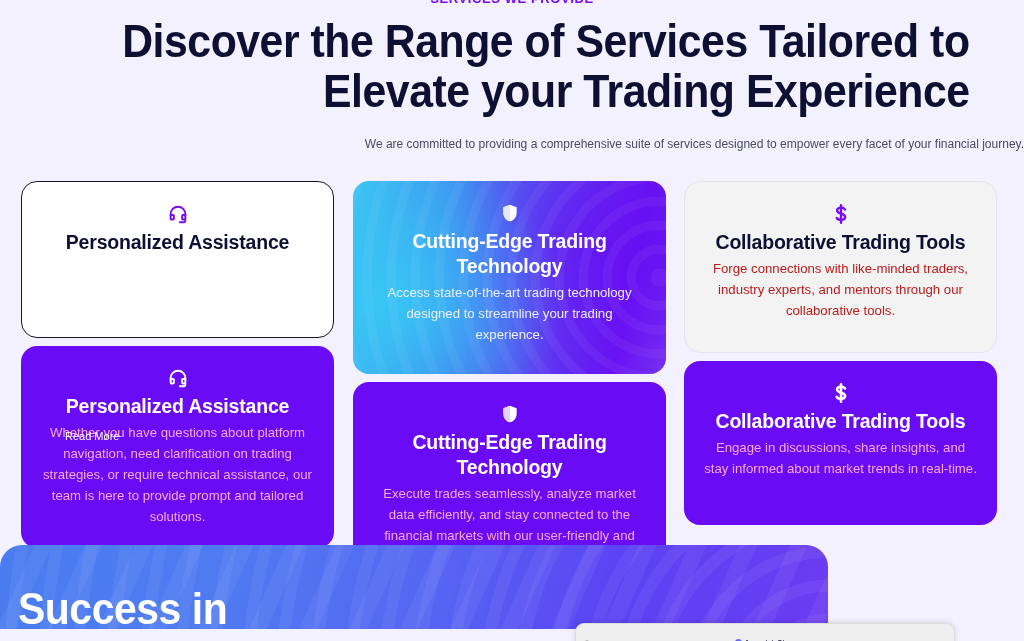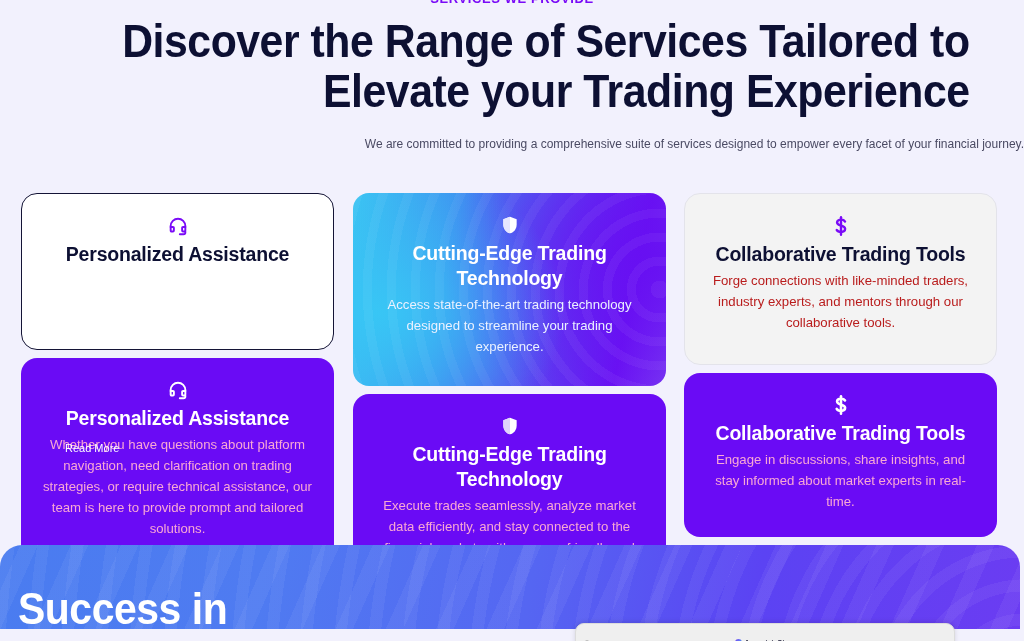--- a/index.html
+++ b/index.html
@@ -57,21 +57,21 @@
   .subhead {
     margin-top: 19px;
     font-size: 12px;
     color: #4a4a63;
     line-height: 18px;
   }
 
   
   .grid {
     position: absolute;
-    top: 193px;
+    top: 181px;
     left: 0;
     width: 892px;
     height: 400px;
   }
 
   .col {
     position: absolute;
     width: 313px;
   }
   .col-1 { left: 21px; }
@@ -175,21 +175,21 @@
     line-height: 18px;
     white-space: nowrap;
     cursor: pointer;
   }
 
   
   .banner {
     position: absolute;
     left: 0;
     top: 545px;
-    width: 1020px;
+    width: 828px;
     height: 84px;
     border-radius: 22px 22px 0 0;
     overflow: hidden;
     background:
       linear-gradient(100deg, #4a7cf0 0%, #4f7bf1 26%, #5566f2 52%, #5b43f3 74%, #6b3cf2 100%);
   }
   .banner-waves {
     position: absolute;
     inset: -60%;
     background:
@@ -344,21 +344,21 @@
     </div>
 
     <div class="card card--purple c3b">
       <span class="card-icon">
         <svg width="22" height="24" viewBox="0 0 24 24" fill="none" stroke="#ffffff" stroke-width="2.8" stroke-linecap="round" stroke-linejoin="round">
           <path d="M12 2.5v19"></path>
           <path d="M16.4 7.1c-.8-1.3-2.4-2-4.4-2-2.4 0-4.3 1.2-4.3 3.2 0 4.3 8.8 2.3 8.8 6.8 0 2.1-2 3.4-4.5 3.4-2.2 0-3.9-.8-4.7-2.2"></path>
         </svg>
       </span>
       <div class="card-title">Collaborative Trading Tools</div>
-      <div class="card-body">Engage in discussions, share insights, and stay informed about market experts in real-time.</div>
+      <div class="card-body">Engage in discussions, share insights, and stay informed about market trends in real-time.</div>
     </div>
 
   </div>
 
 </div>
 
 <div class="banner">
   <span class="banner-waves"></span>
   <span class="banner-waves2"></span>
   <div class="banner-title">Success in</div>

